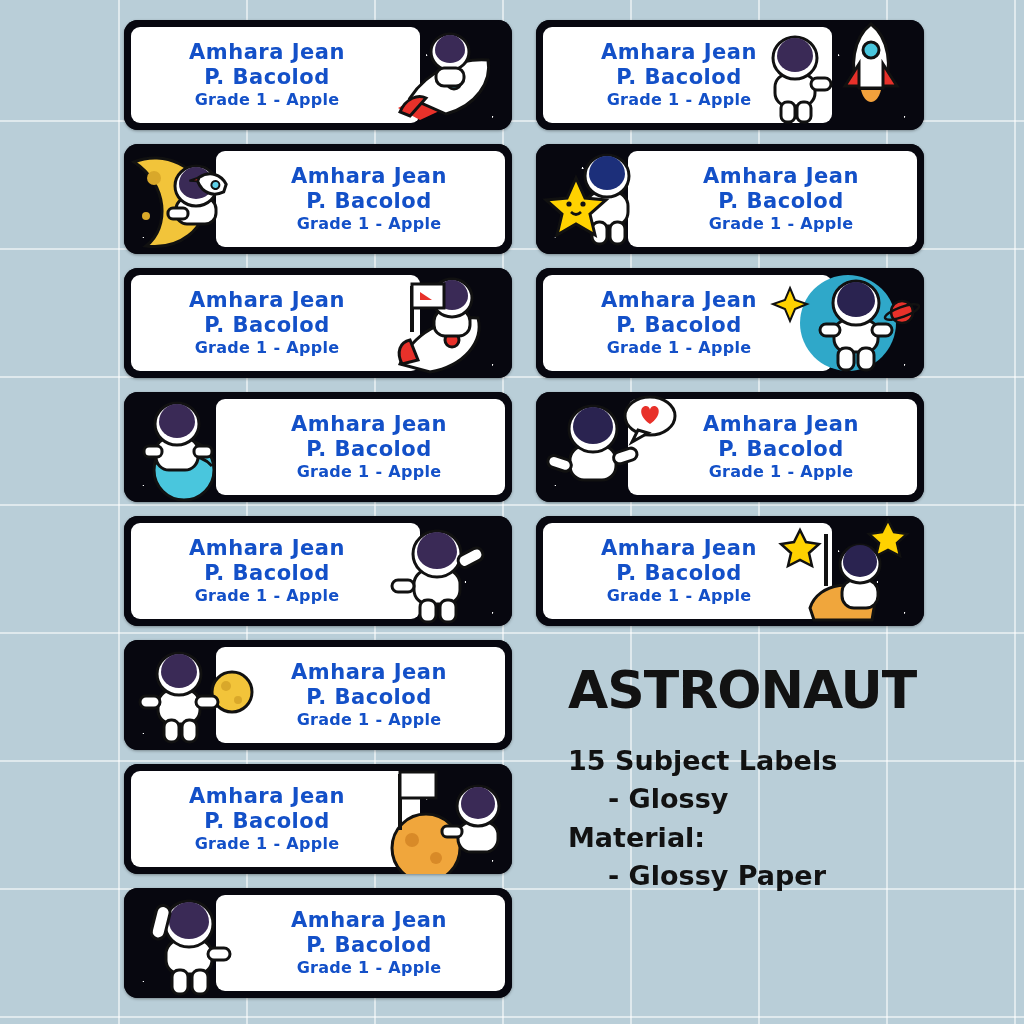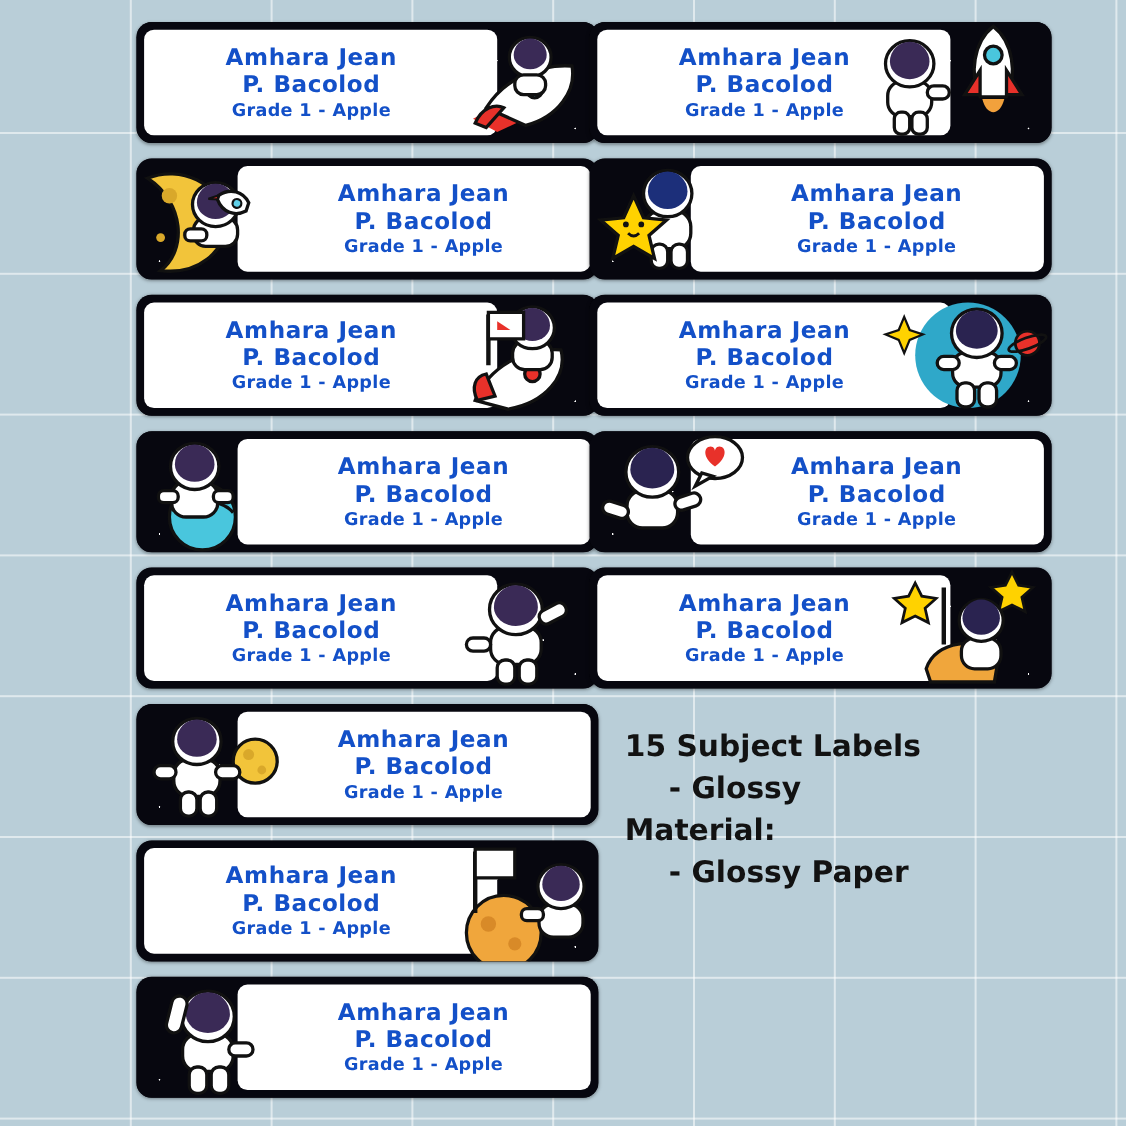--- a/index.html
+++ b/index.html
@@ -30,21 +30,20 @@
     inset: 0;
   }
 
   
   .label {
     position: absolute;
     border-radius: 14px;
     overflow: hidden;
     background: #0a0a12;
     box-shadow: 0 1px 3px rgba(0,0,0,0.35);
-    padding-left: 32px;
   }
   .label .starfield {
     position: absolute;
     inset: 0;
     background-color: #07070f;
     background-image:
       radial-gradient(circle at 12% 22%, #fff 0.8px, transparent 1.2px),
       radial-gradient(circle at 28% 68%, #fff 0.7px, transparent 1.1px),
       radial-gradient(circle at 45% 18%, #fff 0.6px, transparent 1px),
       radial-gradient(circle at 63% 78%, #fff 0.8px, transparent 1.2px),
@@ -455,19 +454,20 @@
           <rect x="14" y="38" width="36" height="28" rx="12" fill="#fff" stroke="#111" stroke-width="3"></rect>
           <ellipse cx="32" cy="22" rx="20" ry="19" fill="#fff" stroke="#111" stroke-width="3"></ellipse>
           <path d="M15 20 a17 17 0 0 1 34 0 a17 15 0 0 1 -34 0" fill="#2a2350"></path>
         </g>
         <line x1="64" y1="18" x2="64" y2="70" stroke="#111" stroke-width="4"></line>
       </svg>
     </div>
   </div>
 
   <div id="info">
+    <div class="title">ASTRONAUT</div>
     <div class="line">15 Subject Labels</div>
     <div class="line indent">- Glossy</div>
     <div class="line">Material:</div>
     <div class="line indent">- Glossy Paper</div>
   </div>
 
 </div>
 
 </body></html>

